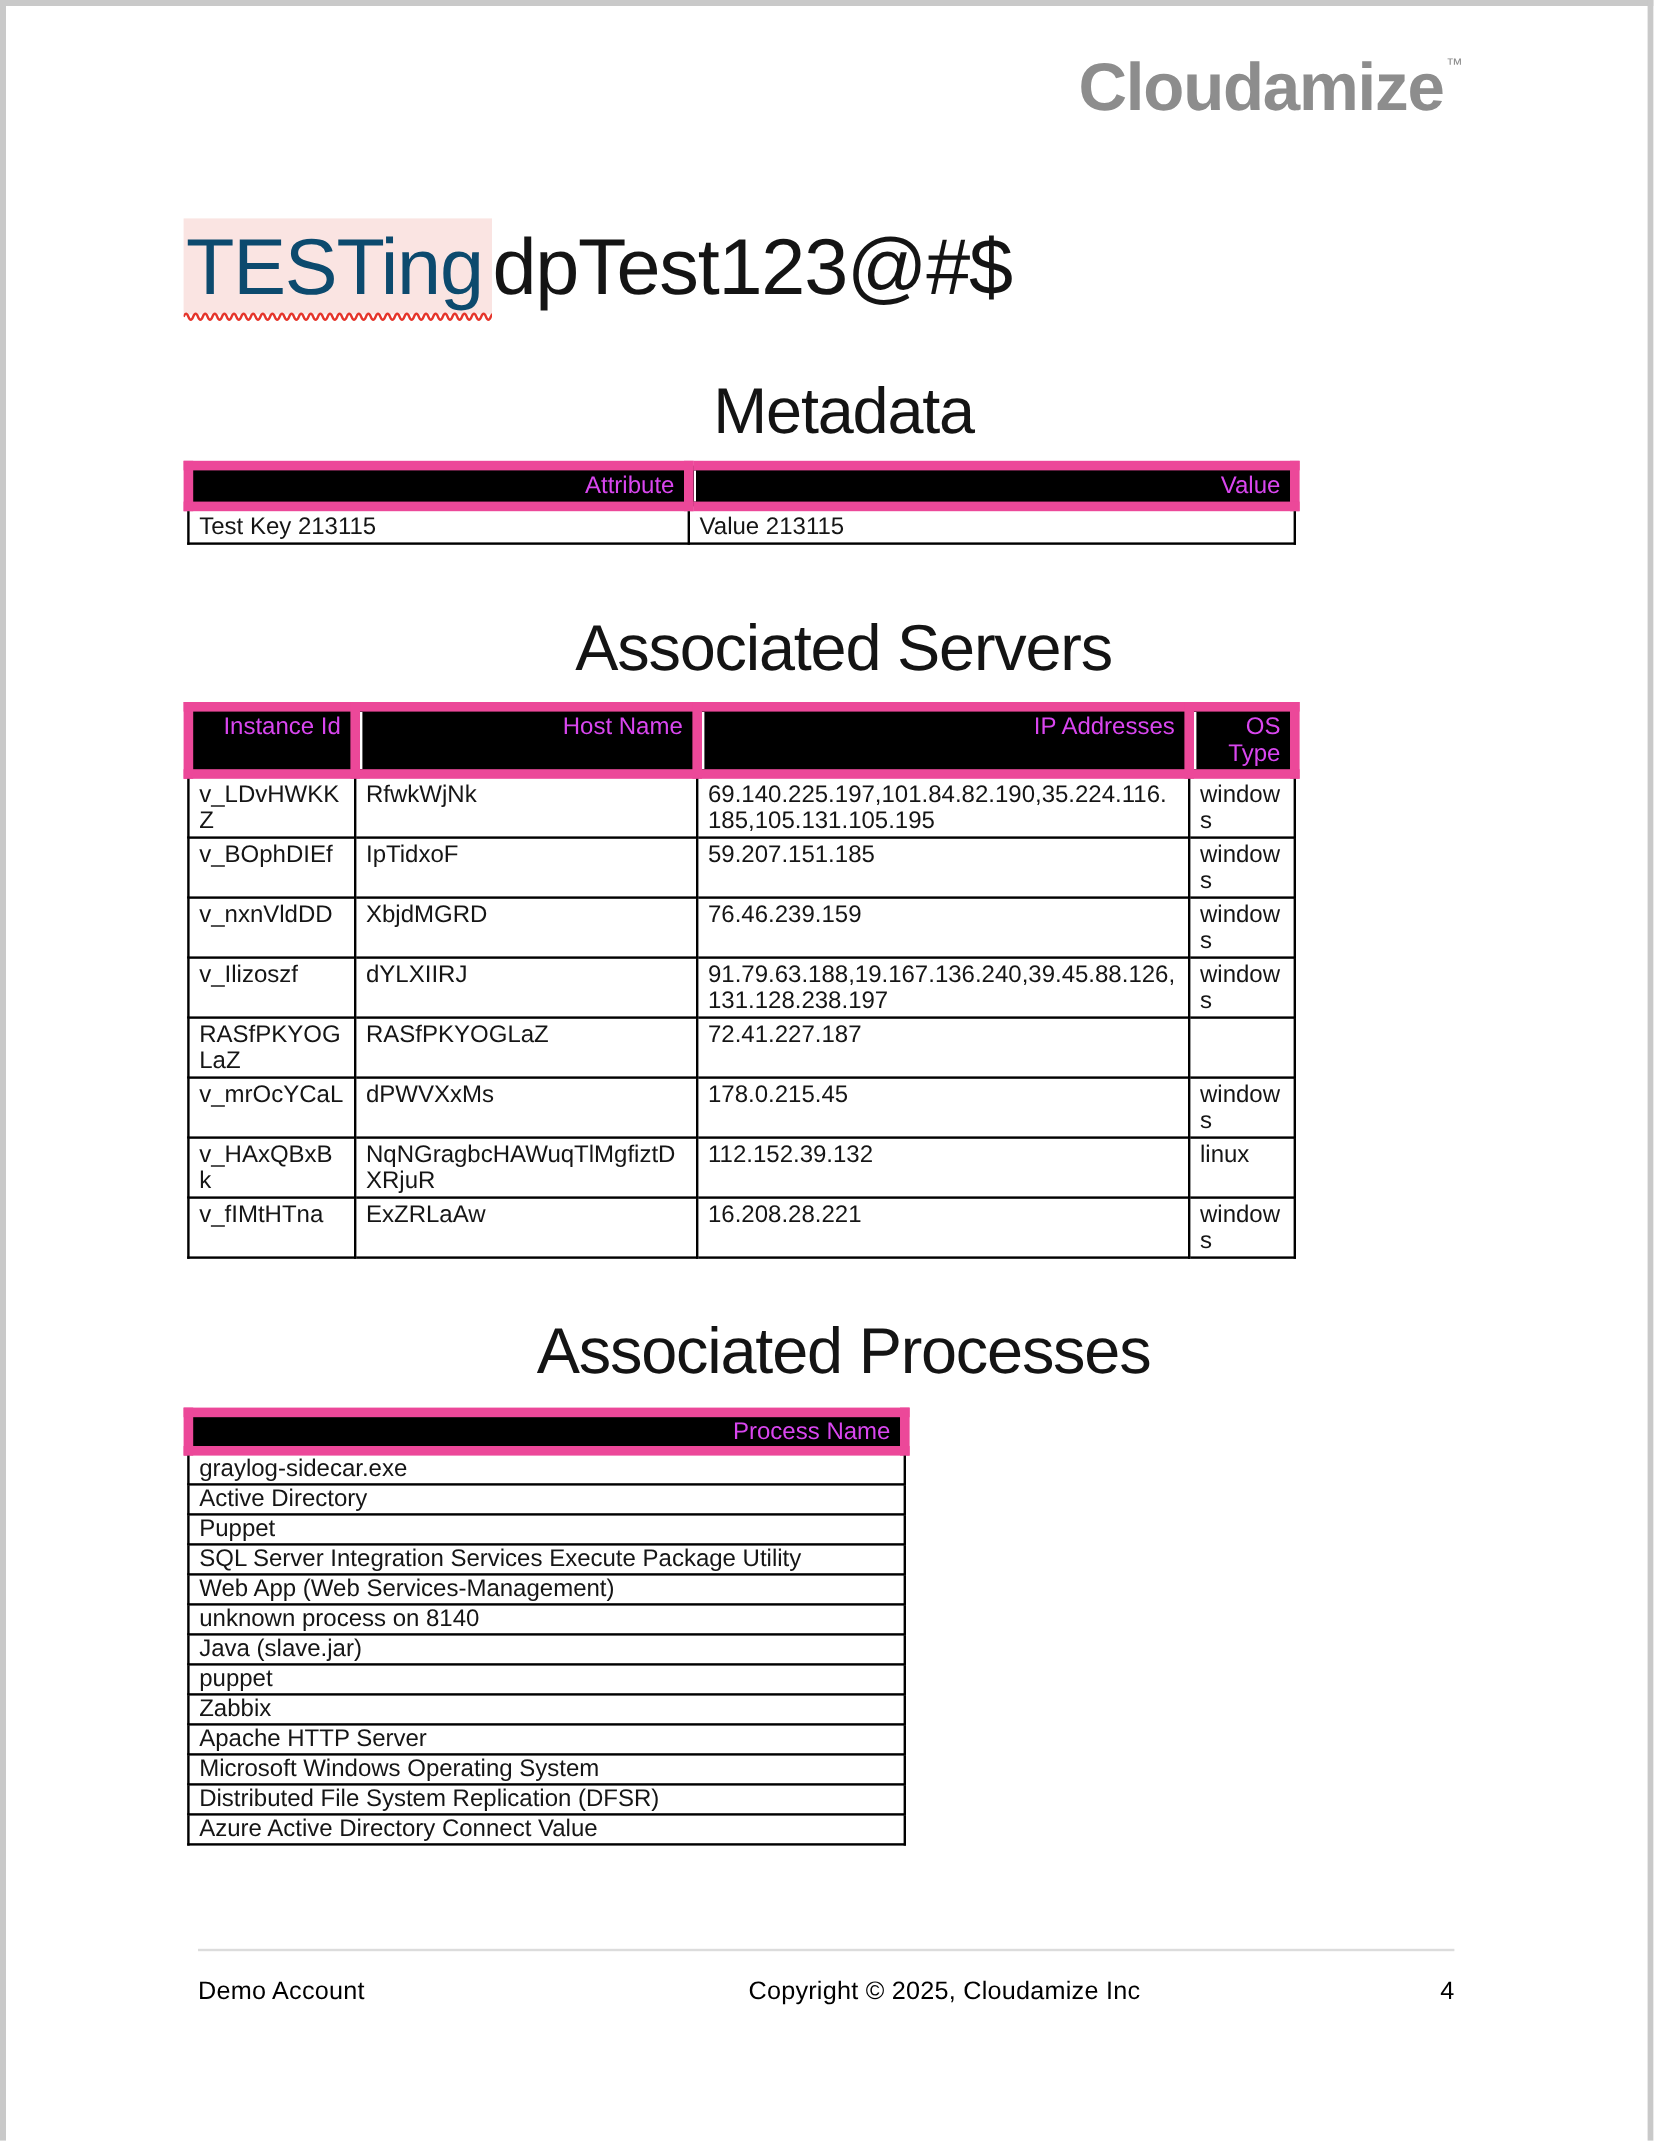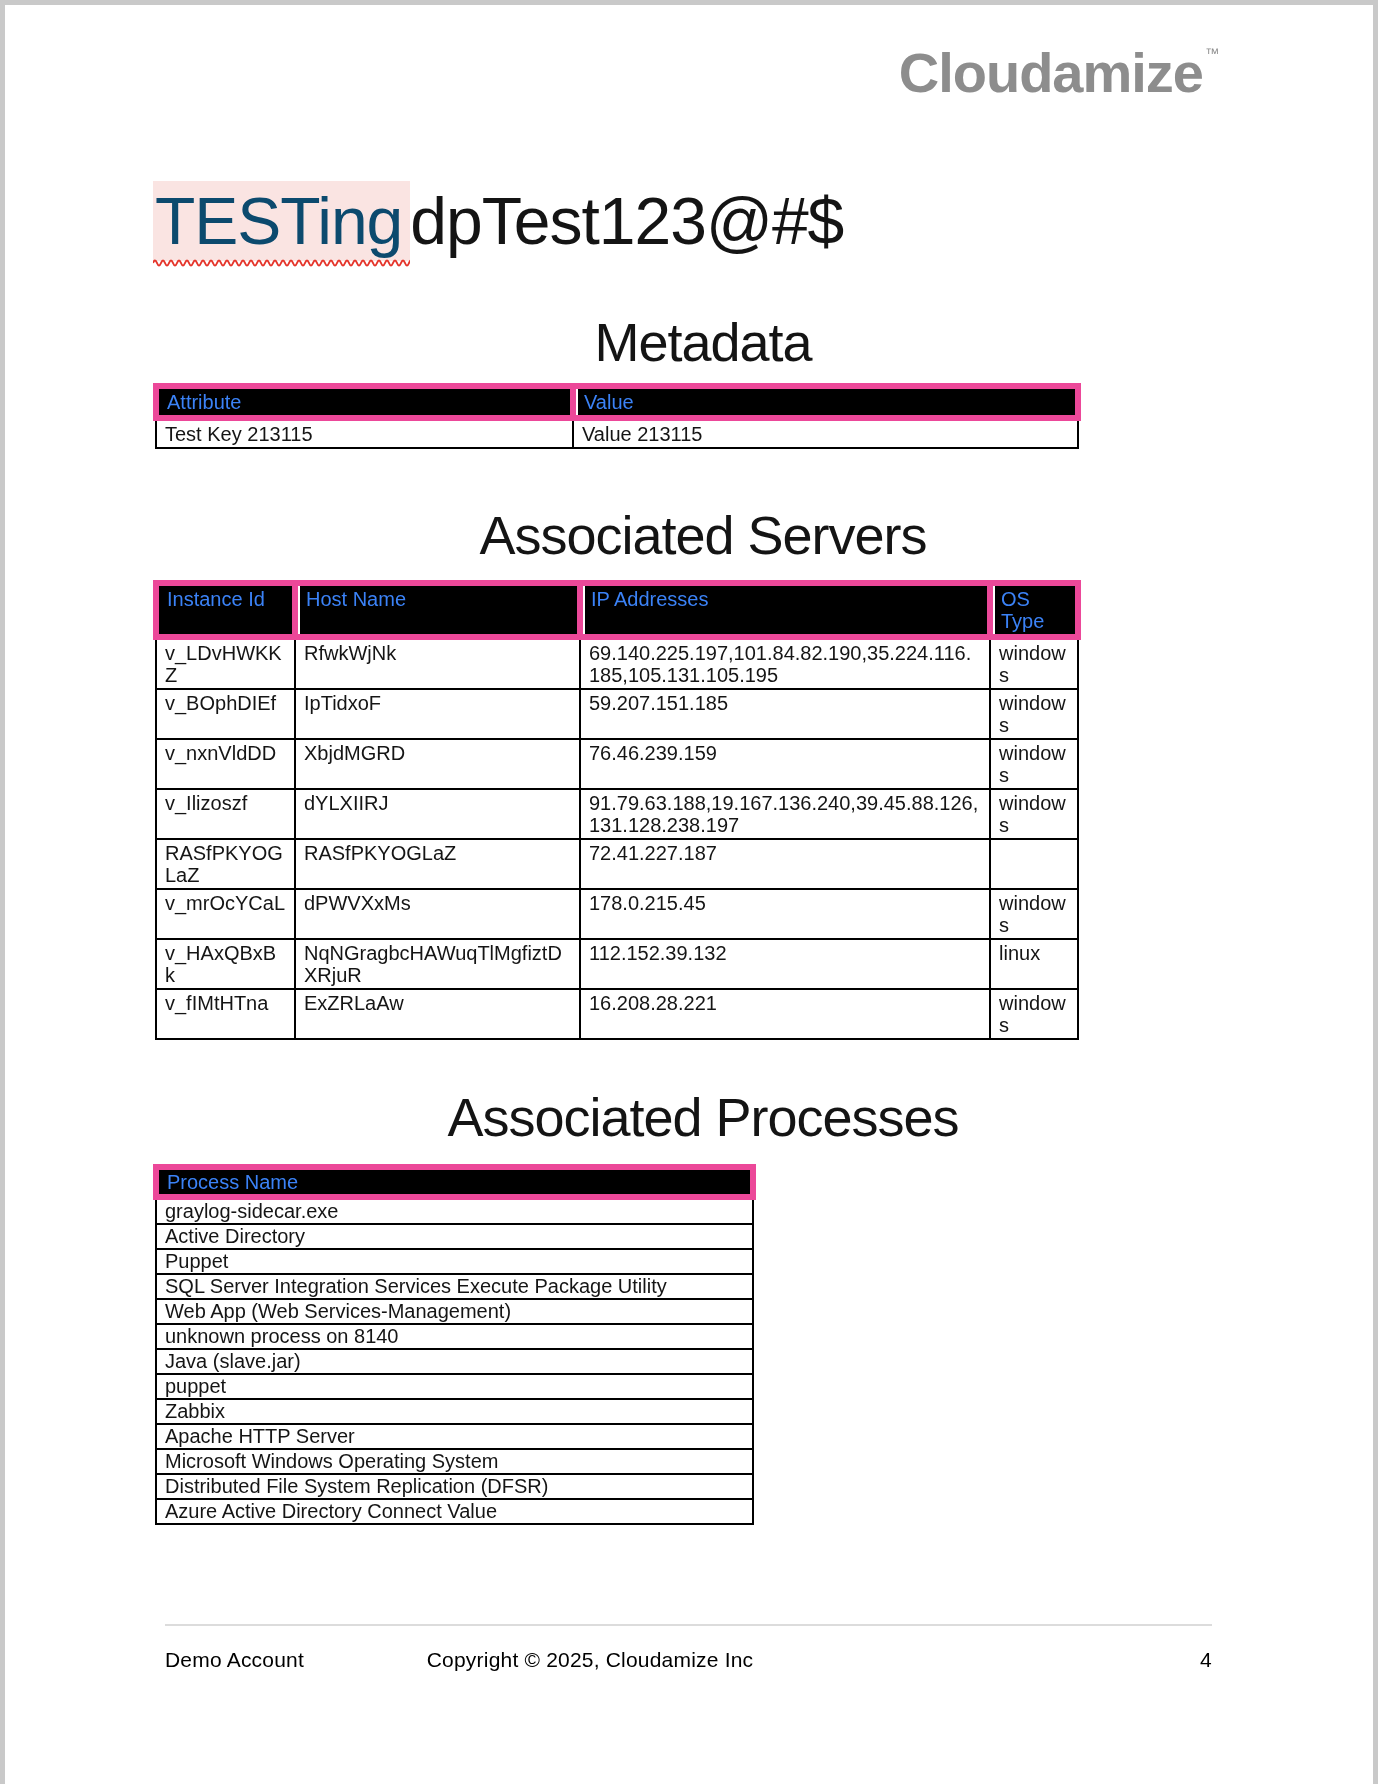--- a/index.html
+++ b/index.html
@@ -40,44 +40,44 @@
   }
   h2.servers { margin-top:55px; }
   h2.processes { margin-top:46px; }
 
   table { border-collapse:collapse; table-layout:fixed; margin-left:148px; background:#ffffff; }
   .metadata-table { margin-top:10px; width:922px; }
   .servers-table  { margin-top:14px; width:922px; }
   .processes-table{ margin-top:16px; width:597px; }
 
   th {
-    background:#000000; color:#3b82f6; font-weight:normal;
-    text-align:left; font-size:20px; line-height:22px;
-    padding:2px 8px; border:6px solid #ec4899; vertical-align:top;
+    background:#000000; color:#d946ef; font-weight:normal;
+    text-align:right; font-size:20px; line-height:22px;
+    padding:2px 8px; border:8px solid #ec4899; vertical-align:top;
   }
   th + th { box-shadow: inset 2px 0 0 #ffffff; }
   td {
     font-size:20px; line-height:22px; color:#151515;
     padding:2px 8px; border:2px solid #000000;
     vertical-align:top; overflow-wrap:anywhere; word-break:break-word;
   }
   .metadata-table td { height:26px; }
   .servers-table td { height:49px; }
   .processes-table th { padding:1px 8px; }
   .processes-table td { height:23px; padding:0 8px 1px; }
 
   .footer {
     margin:auto 161px 112px 160px;
     border-top:2px solid #dcdcdc;
     padding-top:22px;
     display:flex; align-items:baseline;
     color:#000000; font-size:21px; letter-spacing:0.2px;
   }
   .footer .f-left { flex:1; text-align:left; }
-  .footer .f-center { flex:2; text-align:left; }
+  .footer .f-center { flex:2; text-align:right; }
   .footer .f-right { flex:1; text-align:right; }
 </style>
 </head>
 <body>
 
 <div class="page">
 
   <div class="logo-row">
     <span class="logo"><span>Cloudamize</span><span class="tm">™</span></span>
   </div>

